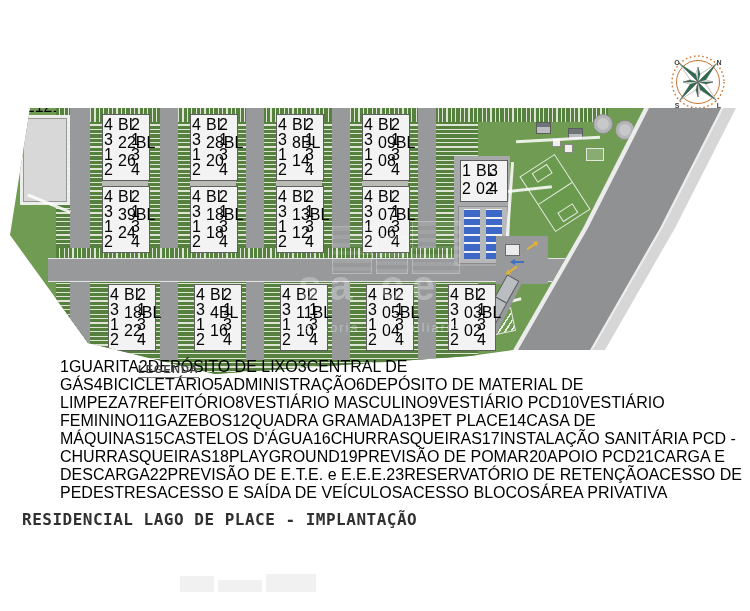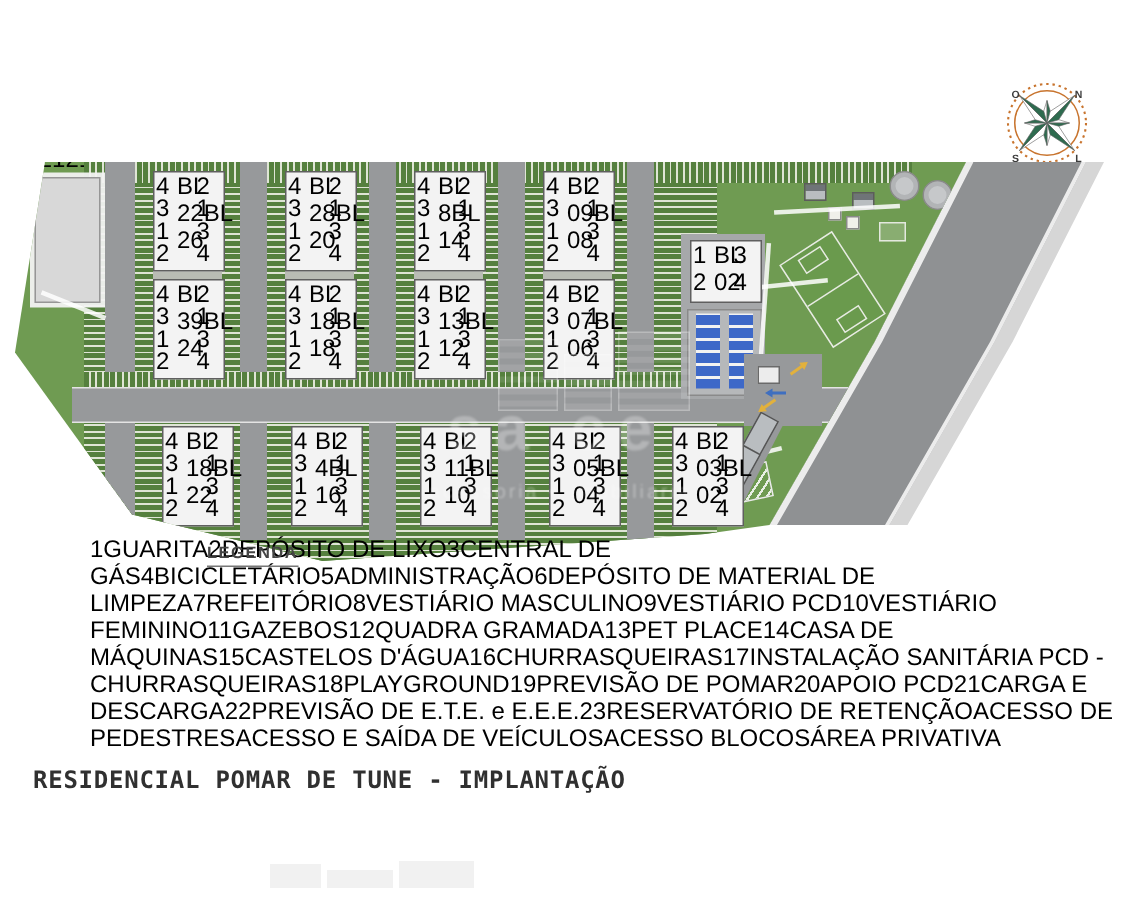--- a/index.html
+++ b/index.html
@@ -456,14 +456,14 @@
   <div class="wm wm-big">sa ce</div>
   <div class="wm wm-small">acessoria + imobiliaria</div>
   <div class="ghost" style="left:180px;top:576px;width:34px;height:16px;"></div>
   <div class="ghost" style="left:218px;top:580px;width:44px;height:12px;"></div>
   <div class="ghost" style="left:266px;top:574px;width:50px;height:18px;"></div>
 
   <div class="legend" id="legend">
     <div class="lg-title">LEGENDA</div>
   <legend-column class="div" style="left: 6px; width: 112px;"><legend-item class="div"><legend-number-badge class="span">1</legend-number-badge><legend-item-label class="span">GUARITA</legend-item-label></legend-item><legend-item class="div"><legend-number-badge class="span">2</legend-number-badge><legend-item-label class="span">DEPÓSITO DE LIXO</legend-item-label></legend-item><legend-item class="div"><legend-number-badge class="span">3</legend-number-badge><legend-item-label class="span">CENTRAL DE GÁS</legend-item-label></legend-item><legend-item class="div"><legend-number-badge class="span">4</legend-number-badge><legend-item-label class="span">BICICLETÁRIO</legend-item-label></legend-item><legend-item class="div"><legend-number-badge class="span">5</legend-number-badge><legend-item-label class="span">ADMINISTRAÇÃO</legend-item-label></legend-item><legend-item class="div"><legend-number-badge class="span">6</legend-number-badge><legend-item-label class="span">DEPÓSITO DE MATERIAL DE LIMPEZA</legend-item-label></legend-item><legend-item class="div"><legend-number-badge class="span">7</legend-number-badge><legend-item-label class="span">REFEITÓRIO</legend-item-label></legend-item></legend-column><legend-column class="div" style="left: 123px; width: 126px;"><legend-item class="div"><legend-number-badge class="span">8</legend-number-badge><legend-item-label class="span">VESTIÁRIO MASCULINO</legend-item-label></legend-item><legend-item class="div"><legend-number-badge class="span">9</legend-number-badge><legend-item-label class="span">VESTIÁRIO PCD</legend-item-label></legend-item><legend-item class="div"><legend-number-badge class="span">10</legend-number-badge><legend-item-label class="span">VESTIÁRIO FEMININO</legend-item-label></legend-item><legend-item class="div"><legend-number-badge class="span">11</legend-number-badge><legend-item-label class="span">GAZEBOS</legend-item-label></legend-item><legend-item class="div"><legend-number-badge class="span">12</legend-number-badge><legend-item-label class="span">QUADRA GRAMADA</legend-item-label></legend-item><legend-item class="div"><legend-number-badge class="span">13</legend-number-badge><legend-item-label class="span">PET PLACE</legend-item-label></legend-item><legend-item class="div"><legend-number-badge class="span">14</legend-number-badge><legend-item-label class="span">CASA DE MÁQUINAS</legend-item-label></legend-item></legend-column><legend-column class="div" style="left: 251px; width: 114px;"><legend-item class="div"><legend-number-badge class="span">15</legend-number-badge><legend-item-label class="span">CASTELOS D'ÁGUA</legend-item-label></legend-item><legend-item class="div"><legend-number-badge class="span">16</legend-number-badge><legend-item-label class="span">CHURRASQUEIRAS</legend-item-label></legend-item><legend-item class="div"><legend-number-badge class="span">17</legend-number-badge><legend-item-label class="span">INSTALAÇÃO SANITÁRIA PCD - CHURRASQUEIRAS</legend-item-label></legend-item><legend-item class="div"><legend-number-badge class="span">18</legend-number-badge><legend-item-label class="span">PLAYGROUND</legend-item-label></legend-item><legend-item class="div"><legend-number-badge class="span">19</legend-number-badge><legend-item-label class="span">PREVISÃO DE POMAR</legend-item-label></legend-item><legend-item class="div"><legend-number-badge class="span">20</legend-number-badge><legend-item-label class="span">APOIO PCD</legend-item-label></legend-item></legend-column><legend-column class="div" style="left: 368px; width: 134px;"><legend-item class="div"><legend-number-badge class="span">21</legend-number-badge><legend-item-label class="span">CARGA E DESCARGA</legend-item-label></legend-item><legend-item class="div"><legend-number-badge class="span">22</legend-number-badge><legend-item-label class="span">PREVISÃO DE E.T.E. e E.E.E.</legend-item-label></legend-item><legend-item class="div"><legend-number-badge class="span">23</legend-number-badge><legend-item-label class="span">RESERVATÓRIO DE RETENÇÃO</legend-item-label></legend-item></legend-column><legend-symbols-column class="div" style="left: 504px; width: 184px; top: 21px;"><legend-item class="div"><arrow-blue-symbol class="span"><arrow-line class="span" style="background: rgb(63, 111, 192);"></arrow-line><arrow-head class="span" style="border-left-color: rgb(63, 111, 192);"></arrow-head></arrow-blue-symbol><legend-item-label class="span">ACESSO DE PEDESTRES</legend-item-label></legend-item><legend-item class="div"><arrow-yellow-symbol class="span"><arrow-line class="span" style="background: rgb(226, 177, 60);"></arrow-line><arrow-head class="span" style="border-left-color: rgb(226, 177, 60);"></arrow-head></arrow-yellow-symbol><legend-item-label class="span">ACESSO E SAÍDA DE VEÍCULOS</legend-item-label></legend-item><legend-item class="div"><triangle-red-symbol class="span"><triangle-symbol class="span"></triangle-symbol></triangle-red-symbol><legend-item-label class="span">ACESSO BLOCOS</legend-item-label></legend-item><legend-item class="div"><dot-red-symbol class="span"><dot-symbol class="span"></dot-symbol></dot-red-symbol><legend-item-label class="span">ÁREA PRIVATIVA</legend-item-label></legend-item></legend-symbols-column></div>
 
-  <div class="main-title">RESIDENCIAL POMAR DE TUNE - IMPLANTAÇÃO</div>
+  <div class="main-title">RESIDENCIAL LAGO DE PLACE - IMPLANTAÇÃO</div>
 </div>
 
 </body></html>

